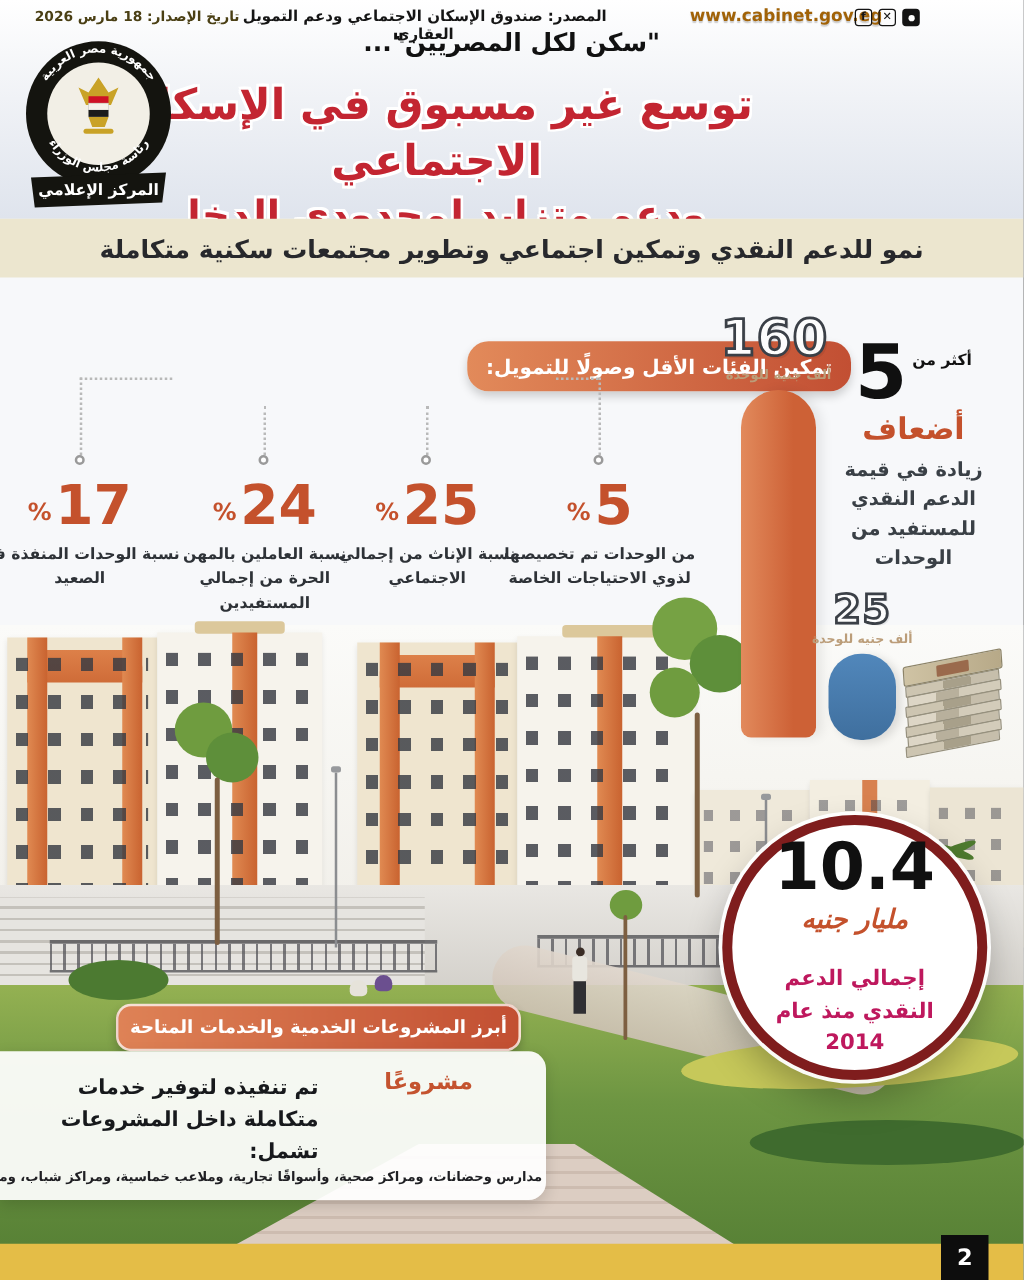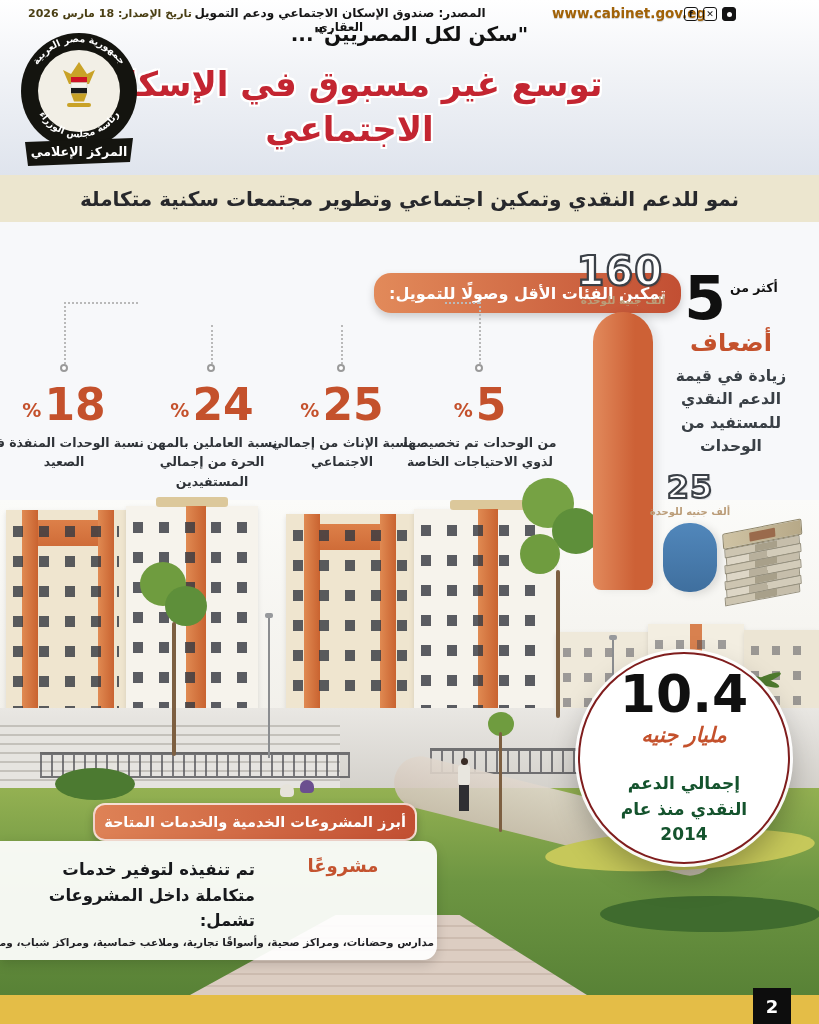--- a/index.html
+++ b/index.html
@@ -118,26 +118,26 @@
   .person { position:absolute; }
   .person .head { width:7px; height:7px; border-radius:50%; background:#3a2d26; margin:0 auto; }
   .person .torso { width:12px; height:20px; background:#e8e6df; border-radius:3px; margin:0 auto; }
   .person .legs { width:10px; height:26px; background:#2f2f33; margin:0 auto; }
   .worker { position:absolute; width:14px; height:13px; border-radius:50% 50% 30% 30%; }
   .lamp { position:absolute; width:2px; background:#8b8d90; }
   .lamp::after { content:""; position:absolute; top:-5px; left:-3px; width:8px; height:5px; background:#97999c; border-radius:2px; }
 
   
   .circle { position:absolute; left:578px; top:652px; width:212px; height:212px;
-    border-radius:50%; background:#fff; border:2px solid #7f1d1d;
+    border-radius:50%; background:#fff; border:8px solid #7f1d1d;
     box-shadow:0 0 0 3px rgba(255,255,255,.95), 0 14px 30px rgba(0,0,0,.28);
     display:flex; flex-direction:column; align-items:center; justify-content:center; text-align:center; }
   .circle .cv { font-size:52px; font-weight:800; color:#101010; line-height:1; }
   .circle .cu { font-size:21px; font-weight:bold; color:#c4512c; margin-top:3px;font-style:italic; }
-  .circle .cl { font-size:17px; font-weight:bold; color:#14532d; line-height:1.5; margin-top:24px; width:168px; }
+  .circle .cl { font-size:17px; font-weight:bold; color:#be185d; line-height:1.5; margin-top:24px; width:168px; }
 
   
   .proj-pill { position:absolute; left:93px; top:803px; width:324px; height:38px;
     border-radius:12px; background:linear-gradient(90deg,#de8256 0%,#c24f32 100%);
     border:2px solid rgba(255,255,255,.75);
     display:flex; align-items:center; justify-content:center;
     color:#fff; font-weight:bold; font-size:14.5px; box-shadow:0 4px 8px rgba(0,0,0,.22); }
   .proj-panel { position:absolute; left:0; top:841px; width:437px; height:119px;
     background:rgba(255,255,255,.93); border-radius:0 14px 14px 0;
     box-shadow:0 4px 12px rgba(0,0,0,.15); }
@@ -169,20 +169,21 @@
 </style>
 </head>
 <body>
 
 <div class="poster">
 
   <div class="header-bg"></div>
   <div class="quote">"سكن لكل المصريين"...</div>
   <div class="title">
     <span class="l1">توسع غير مسبوق في الإسكان الاجتماعي</span>
+    <span class="l2">ودعم متزايد لمحدودي الدخل</span>
   </div>
 
   <svg class="logo" viewBox="0 0 124 140">
     <circle cx="62" cy="61" r="58" fill="#14140f"></circle>
     <circle cx="62" cy="61" r="41" fill="#f2efe6"></circle>
     <defs>
       <path id="arcT" d="M 13,61 A 49,49 0 0 1 111,61" fill="none"></path>
       <path id="arcB" d="M 16,61 A 46,46 0 0 0 108,61" fill="none"></path>
     </defs>
     <text fill="#fff" font-size="9.5" font-weight="bold">
@@ -233,21 +234,21 @@
   </div>
   <div class="stat" style="left:132px; top:384px;">
     <div class="numrow">
       <span class="val">24</span>
       <span class="pct">%</span>
     </div>
     <div class="lbl">نسبة العاملين بالمهن الحرة من إجمالي المستفيدين</div>
   </div>
   <div class="stat" style="left:-16px; top:384px;">
     <div class="numrow">
-      <span class="val">18</span>
+      <span class="val">17</span>
       <span class="pct">%</span>
     </div>
     <div class="lbl">نسبة الوحدات المنفذة في الصعيد</div>
   </div>
 
   <div class="photo">
     <div class="sky"></div>
 
     <div class="bldg" style="left:6px; top:10px; width:120px; height:232px; background:#efe5cf;">
       <div class="arch" style="left:16px; width:92px;"></div>

